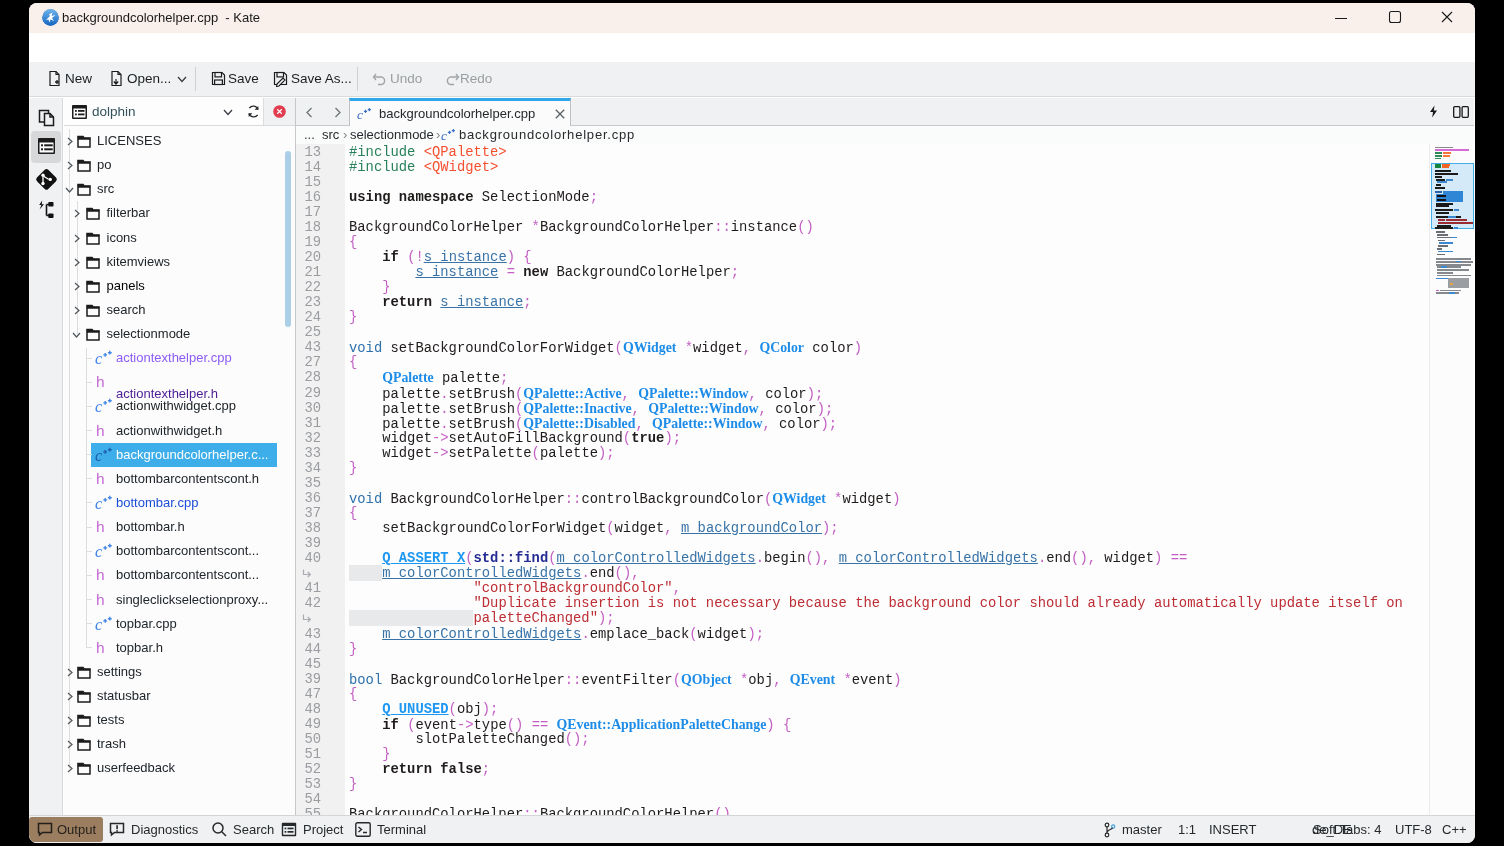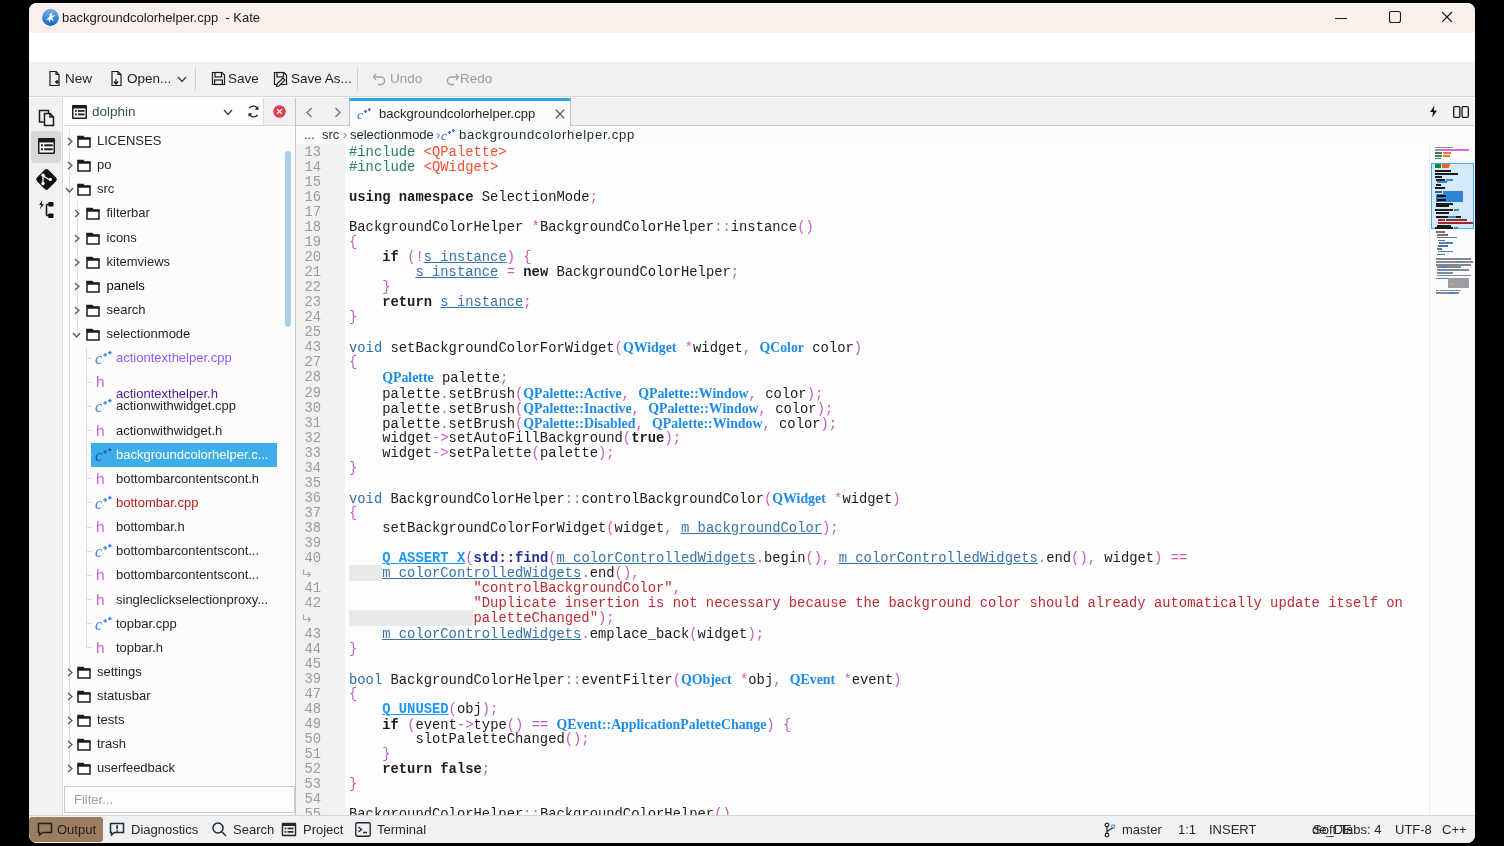--- a/index.html
+++ b/index.html
@@ -318,21 +318,21 @@
             <text x="1" y="14" font-family="Liberation Sans" font-size="15.5" fill="#c46ad4">h</text>
           </svg>
           <span class="abs" style="left:52.0px;top:4px;color:#21262b">bottombarcontentscont.h</span>
         </div>
       <div class="trow" style="top:364.9px">
           <div class="abs" style="left:22px;top:11.5px;width:6px;height:1px;background:#dcdddd"></div>
           <svg class="abs" style="left:31.0px;top:4px" width="18" height="16" viewBox="0 0 18 16">
             <text x="0" y="14" font-family="Liberation Serif" font-size="16.5" font-style="italic" fill="#4285e8">c</text>
             <path d="M8.3 4.9 H12.1 M10.2 3 V6.8 M12.9 2.7 H16.7 M14.8 0.8 V4.6" stroke="#4285e8" stroke-width="1.4"></path>
           </svg>
-          <span class="abs" style="left:52.0px;top:4px;color:#b91c1c">bottombar.cpp</span>
+          <span class="abs" style="left:52.0px;top:4px;color:#1d4ed8">bottombar.cpp</span>
         </div>
       <div class="trow" style="top:389.1px">
           <div class="abs" style="left:22px;top:11.5px;width:6px;height:1px;background:#dcdddd"></div>
           <svg class="abs" style="left:31.0px;top:3px" width="12" height="17" viewBox="0 0 12 17">
             <text x="1" y="14" font-family="Liberation Sans" font-size="15.5" fill="#c46ad4">h</text>
           </svg>
           <span class="abs" style="left:52.0px;top:4px;color:#21262b">bottombar.h</span>
         </div>
       <div class="trow" style="top:413.2px">
           <div class="abs" style="left:22px;top:11.5px;width:6px;height:1px;background:#dcdddd"></div>
@@ -416,21 +416,20 @@
             <path d="M2 1 L6 4.5 L2 8" stroke="#51565a" stroke-width="1.2" fill="none"></path>
           </svg>
           <svg class="abs" style="left:13.0px;top:6px" width="14" height="13" viewBox="0 0 14 13">
             <path d="M1 11.9 V1.6 H6 L7.2 3 H13 V11.9 Z" fill="none" stroke="#1c1c1c" stroke-width="1.5"></path>
             <path d="M0.7 1.3 H6.2 L7.4 2.8 H13.3 V4.8 H0.7 Z" fill="#1c1c1c"></path>
           </svg>
           <span class="abs" style="left:33.0px;top:4px;color:#21262b">userfeedback</span>
         </div>
       <div class="abs" style="left:221px;top:25px;width:6px;height:176px;background:#abcfe6;border-radius:3px;"></div>
     </div>
-    <div id="filter">Filter...</div>
   </div>
   <div id="tabbar">
     <div id="tabline"></div>
     <svg class="abs" style="left:8px;top:9px" width="11" height="11" viewBox="0 0 11 11">
         <path d="M7.5 1 L3 5.5 L7.5 10" stroke="#75797d" stroke-width="1.4" fill="none"></path>
       </svg>
     <svg class="abs" style="left:36px;top:9px" width="11" height="11" viewBox="0 0 11 11">
         <path d="M3.5 1 L8 5.5 L3.5 10" stroke="#75797d" stroke-width="1.4" fill="none"></path>
       </svg>
     <div id="tab">

